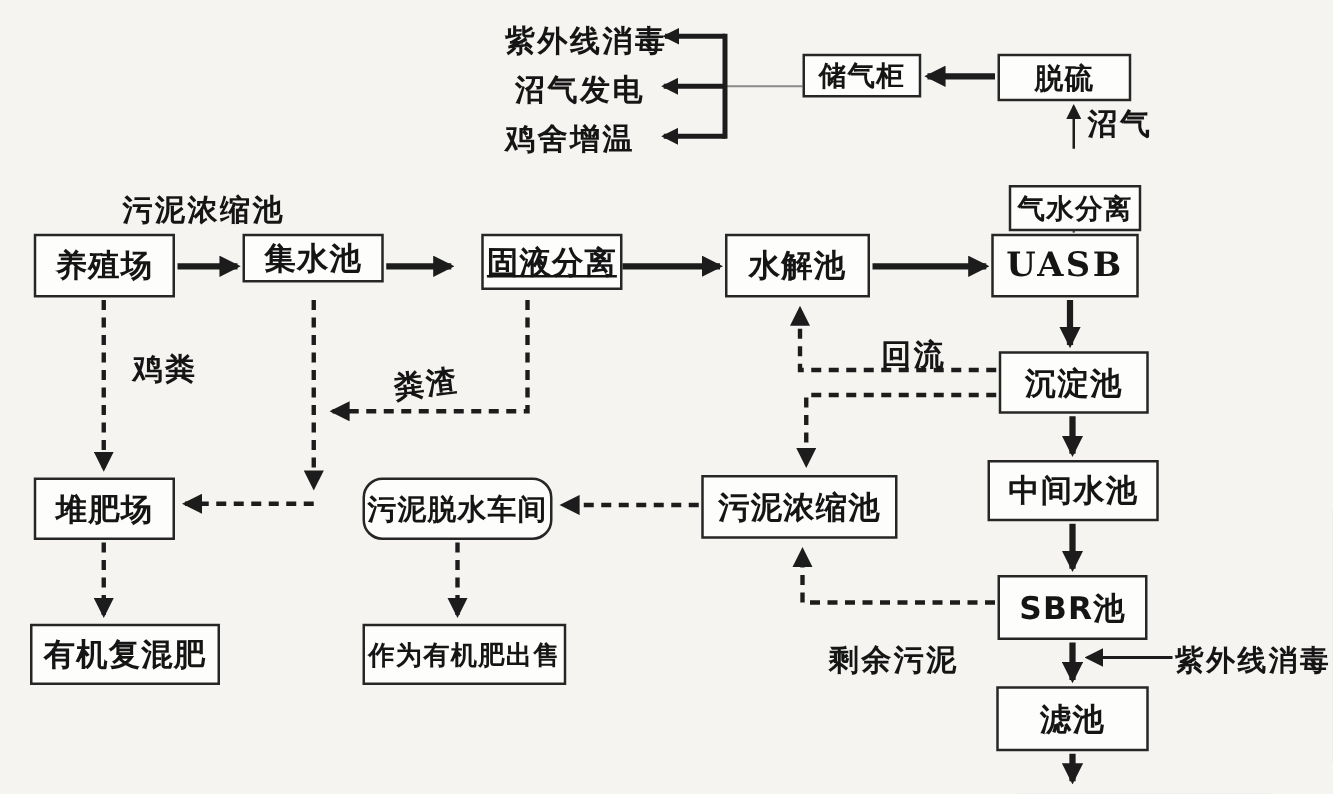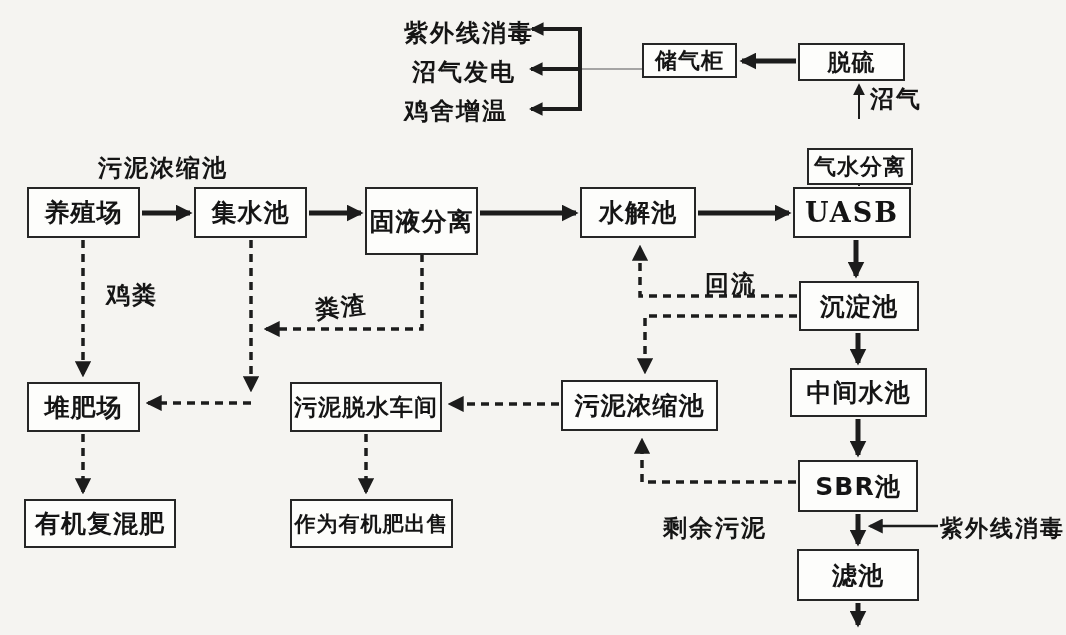--- a/index.html
+++ b/index.html
@@ -77,37 +77,37 @@
     <line x1="251" y1="403" x2="148" y2="403" stroke="#1c1c1c" stroke-width="3.5" stroke-dasharray="8 6" marker-end="url(#ahd)"></line>
     <line x1="83" y1="434" x2="83" y2="492" stroke="#1c1c1c" stroke-width="3.5" stroke-dasharray="8 6" marker-end="url(#ahd)"></line>
     <path d="M797,296 H640 V247" fill="none" stroke="#1c1c1c" stroke-width="3.5" stroke-dasharray="8 6" marker-end="url(#ahd)"></path>
     <path d="M797,316 H645 V372" fill="none" stroke="#1c1c1c" stroke-width="3.5" stroke-dasharray="8 6" marker-end="url(#ahd)"></path>
     <path d="M796,482 H642 V440" fill="none" stroke="#1c1c1c" stroke-width="3.5" stroke-dasharray="8 6" marker-end="url(#ahd)"></path>
     <line x1="559" y1="404" x2="450" y2="404" stroke="#1c1c1c" stroke-width="3.5" stroke-dasharray="8 6" marker-end="url(#ahd)"></line>
     <line x1="366" y1="434" x2="366" y2="492" stroke="#1c1c1c" stroke-width="3.5" stroke-dasharray="8 6" marker-end="url(#ahd)"></line>
   </svg>
 
   <div class="node f25" style="left:27px;top:187px;width:113px;height:51px;">养殖场</div>
-  <div class="node f25" style="left:194px;top:187px;width:113px;height:51px;">集水池</div>
-  <div class="node f25" style="left:365px;top:187px;width:113px;height:68px;">固液分离</div>
+  <div class="node f25" style="left:194px;top:187px;width:113px;height:39px;">集水池</div>
+  <div class="node f25" style="left:385px;top:187px;width:113px;height:45px;text-decoration:underline;">固液分离</div>
   <div class="node f25" style="left:580px;top:187px;width:116px;height:51px;">水解池</div>
   <div class="node latin" style="left:793px;top:187px;width:118px;height:51px;">UASB</div>
 
   <div class="node f22" style="left:642px;top:43px;width:95px;height:35px;">储气柜</div>
   <div class="node f23" style="left:798px;top:43px;width:107px;height:38px;">脱硫</div>
   <div class="node f22" style="left:807px;top:120px;width:106px;height:37px;margin-top:28px;">气水分离</div>
 
   <div class="node f25" style="left:799px;top:281px;width:120px;height:50px;">沉淀池</div>
   <div class="node f25" style="left:790px;top:368px;width:137px;height:49px;">中间水池</div>
   <div class="node f25" style="left:798px;top:460px;width:120px;height:52px;">SBR池</div>
   <div class="node f25" style="left:797px;top:549px;width:122px;height:52px;">滤池</div>
 
   <div class="node f25" style="left:27px;top:382px;width:113px;height:50px;">堆肥场</div>
   <div class="node f25" style="left:3px;top:499px;width:152px;height:49px;margin-left:21px;">有机复混肥</div>
-  <div class="node f23" style="left:290px;top:382px;width:152px;height:50px;">污泥脱水车间</div>
+  <div class="node f23" style="left:290px;top:382px;width:152px;height:50px;border-radius:16px;">污泥脱水车间</div>
   <div class="node f21" style="left:290px;top:499px;width:163px;height:49px;">作为有机肥出售</div>
   <div class="node f25" style="left:561px;top:380px;width:157px;height:51px;">污泥浓缩池</div>
 
   <div class="lbl" style="left:404px;top:17px;">紫外线消毒</div>
   <div class="lbl" style="left:412px;top:56px;">沼气发电</div>
   <div class="lbl" style="left:404px;top:95px;">鸡舍增温</div>
 
   <div class="lbl" style="left:98px;top:152px;">污泥浓缩池</div>
   <div class="lbl" style="left:106px;top:279px;">鸡粪</div>
   <div class="lbl tilt" style="left:315px;top:291px;">粪渣</div>

